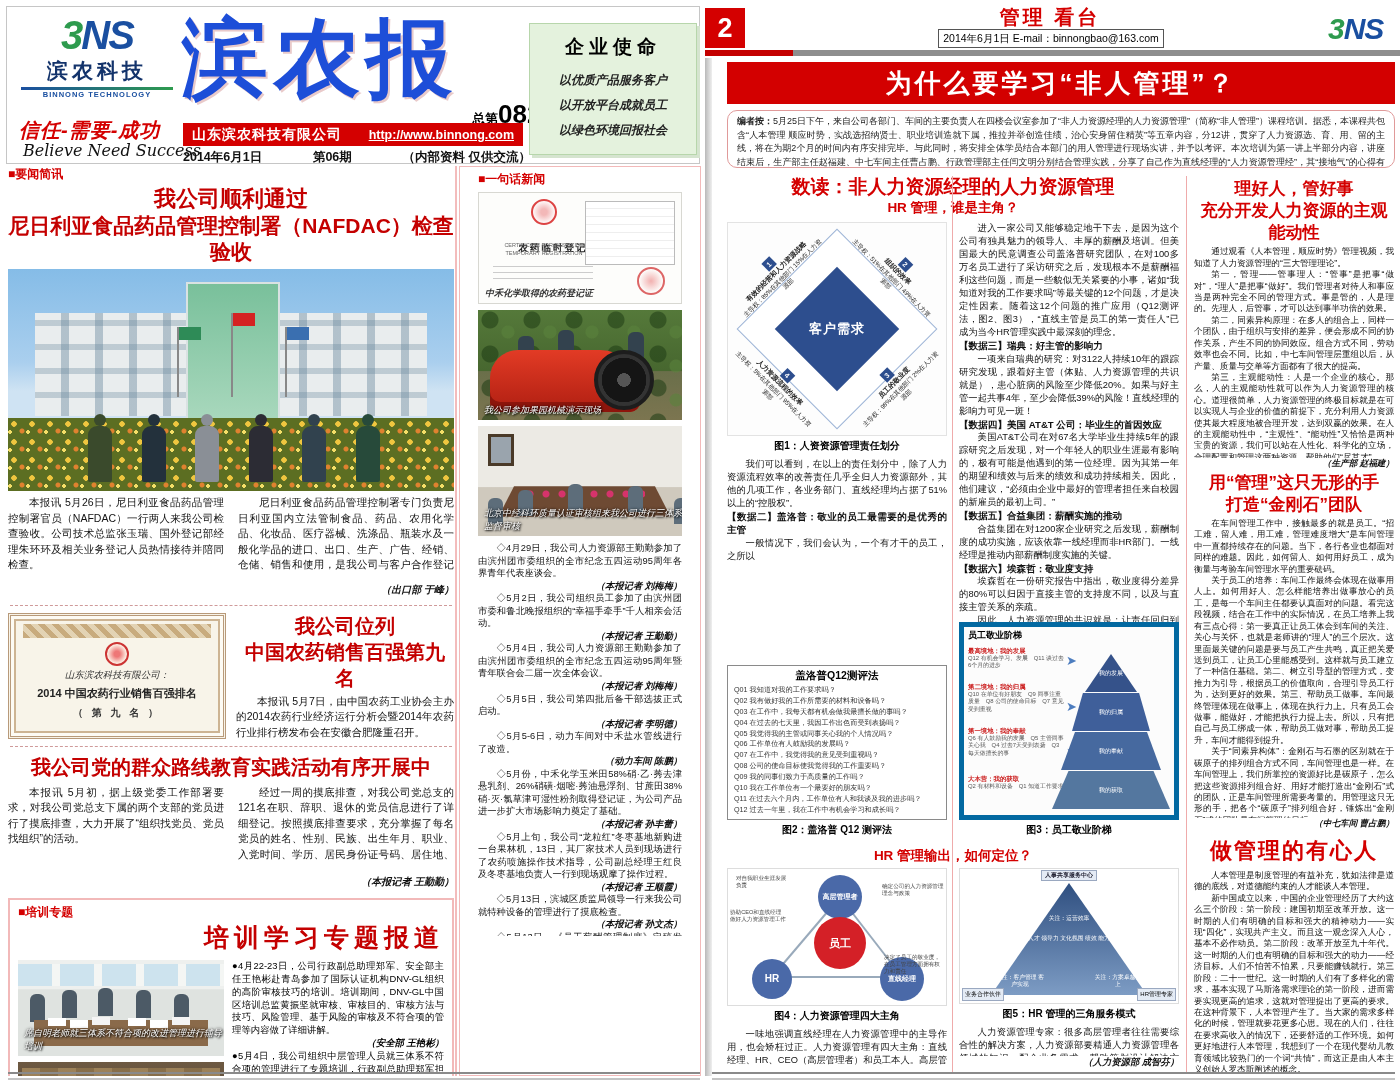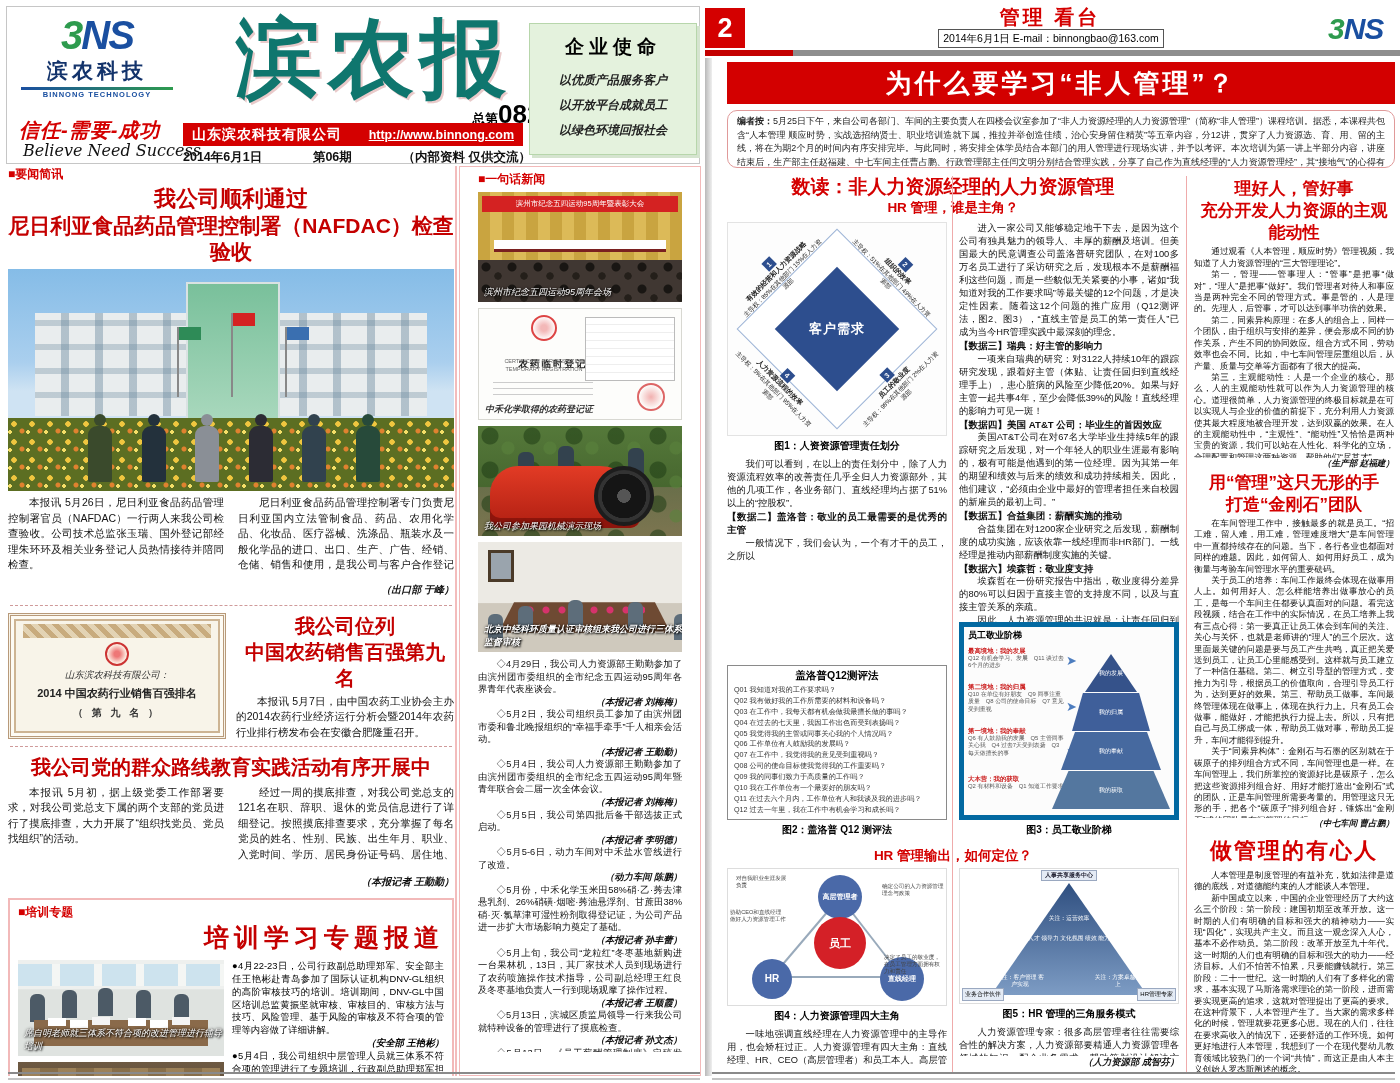--- a/index.html
+++ b/index.html
@@ -8,21 +8,21 @@
   
   .mh{position:absolute;left:6px;top:6px;width:692px;height:156px;border:1px solid #c6c6c6;background:#fff;}
   .logo{position:absolute;left:14px;top:8px;width:152px;text-align:center;}
   .logo .b{font-style:italic;font-weight:900;font-size:40px;color:#1a4fa0;letter-spacing:-2px;line-height:1;}
   .logo .b em{color:#2e9b4e;font-style:italic;}
   .logo .cn{font-size:21px;font-weight:bold;color:#13336b;letter-spacing:4px;margin-top:2px;}
   .logo .en{font-size:7.5px;color:#1a4fa0;letter-spacing:1px;font-weight:bold;}
   .logo .rule{height:3px;background:linear-gradient(90deg,#1a4fa0,#2e9b4e);margin-top:2px;}
   .slogan1{position:absolute;left:12px;top:110px;font-size:20px;font-weight:bold;font-style:italic;color:#d40000;letter-spacing:1px;}
   .slogan2{position:absolute;left:16px;top:134px;font-size:16px;font-style:italic;font-family:"DejaVu Serif",serif;color:#111;}
-  .paper-title{position:absolute;left:175px;top:2px;width:330px;text-align:right;font-family:"DejaVu Serif",serif;font-size:86px;font-weight:bold;color:#0f766e;line-height:1.15;letter-spacing:6px;text-shadow:2px 2px 0 #e9caca;}
+  .paper-title{position:absolute;left:175px;top:2px;width:330px;text-align:left;font-family:"DejaVu Serif",serif;font-size:86px;font-weight:bold;color:#1d4ed8;line-height:1.15;letter-spacing:6px;text-shadow:2px 2px 0 #e9caca;}
   .issue{position:absolute;left:465px;top:92px;color:#000;white-space:nowrap;}
   .issue .s{font-size:13px;font-weight:bold;}
   .issue .n{font-size:26px;font-weight:900;}
   .redbar{position:absolute;left:176px;top:116px;width:340px;height:23px;background:#d40000;color:#fff;display:flex;justify-content:space-between;align-items:center;padding:0 9px;box-sizing:border-box;font-weight:bold;}
   .redbar .co{font-size:14px;letter-spacing:1px;}
   .redbar .url{font-size:12.5px;text-decoration:underline;text-align:right;}
   .daterow{position:absolute;left:176px;top:142px;width:348px;display:flex;justify-content:space-between;font-size:12.5px;font-weight:bold;color:#111;}
   .mission{position:absolute;left:522px;top:16px;width:168px;height:132px;background:#e4f2dd;border:1px solid #b7d6ab;box-shadow:3px 3px 0 #d5e4cf;text-align:center;padding-top:8px;box-sizing:border-box;}
   .mission h3{font-size:19px;letter-spacing:5px;margin:2px 0 8px;color:#000;}
   .mission .ml{font-size:12px;font-weight:bold;font-style:italic;line-height:2.1;color:#222;}
@@ -85,21 +85,21 @@
   .m2 .t1{position:absolute;left:10px;top:49px;width:110px;text-align:right;font-size:9.5px;font-weight:bold;letter-spacing:2px;color:#222;}
   .m2 .t2{position:absolute;left:10px;top:48px;width:110px;text-align:center;font-size:5.5px;color:#666;line-height:1.5;}
   .m2 .tbl{position:absolute;right:6px;top:8px;width:88px;height:62px;border:1px solid #bbb;background:repeating-linear-gradient(0deg,#fff 0 7px,#eee 7px 8px);}
   .m2 .ln{position:absolute;left:14px;top:68px;width:100px;height:18px;background:repeating-linear-gradient(0deg,#ccc 0 1px,transparent 1px 6px);}
   .m2 .seal2{position:absolute;right:16px;bottom:8px;width:24px;height:24px;border-radius:50%;border:2px solid #d66;background:radial-gradient(rgba(230,100,100,.5),transparent 70%);}
   .m3{background:linear-gradient(#55793a,#47672f 55%,#6a6f4a 56%,#7c7550);}
   .m3::before{content:"";position:absolute;inset:0;background-image:radial-gradient(circle 9px at 12px 10px,rgba(30,60,20,.55) 0 8px,transparent 9px),radial-gradient(circle 7px at 30px 22px,rgba(90,130,60,.6) 0 6px,transparent 7px);background-size:42px 34px;}
   .m3 .mach{position:absolute;left:12px;bottom:8px;width:150px;height:62px;background:linear-gradient(#e23b25,#b01f12);border-radius:28px 40px 10px 10px;box-shadow:inset 0 -10px 0 #8d150c;}
   .m3 .fan{position:absolute;right:28px;bottom:10px;width:52px;height:52px;border-radius:50%;background:radial-gradient(#555 0 18%,#151515 19% 60%,#333 61%);border:4px solid #1d1d1d;}
   .m3 .pe{position:absolute;width:16px;height:34px;border-radius:6px 6px 0 0;background:#33424e;top:26px;}
-  .m4{background:linear-gradient(#eceae4 0 55%,#cfc9bd 56%);font-weight:bold;}
+  .m4{background:linear-gradient(#eceae4 0 55%,#cfc9bd 56%);}
   .m4 .tab{position:absolute;left:14%;right:10%;top:52%;height:34px;background:#6e4a33;transform:perspective(80px) rotateX(28deg);}
   .m4 .flw{position:absolute;left:22%;right:18%;top:56%;height:12px;background-image:radial-gradient(circle 4px at 7px 6px,#d6336c 0 3px,transparent 4px);background-size:16px 12px;}
   .m4 .por{position:absolute;left:10px;top:8px;width:20px;height:26px;background:#9aa4ad;border:3px solid #4a3a28;}
   .m4 .pe{position:absolute;width:15px;height:26px;border-radius:6px 6px 0 0;background:#5d6d7a;}
   .t1p{background:linear-gradient(#eef0ee 0 30%,#dfe3e0 31%);}
   .t1p .win{position:absolute;top:4px;left:0;right:0;height:22px;background:repeating-linear-gradient(90deg,#cde3ee 0 34px,#f4f6f4 34px 42px);}
   .t1p .tb{position:absolute;left:8%;right:8%;bottom:10px;height:26px;background:#8a6a4a;}
   .t1p .pa{position:absolute;bottom:30px;width:18px;height:8px;background:#fff;box-shadow:22px 2px 0 #fff,44px -1px 0 #f4f4f4;}
   .t1p .pe{position:absolute;width:15px;height:28px;border-radius:6px 6px 0 0;background:#4c5a66;}
   .t2p{background:linear-gradient(#6d5942,#4c3c2b);}
@@ -312,26 +312,20 @@
             <p class="i1"><span>●5月4日，我公司组织中层管理人员就三体系不符合项的管理进行了专题培训，行政副总助理郑军担任主讲。</span></p>
           </div>
       </div>
     </div>
   </div>
 
   <div class="vline"></div>
 
   <div class="mcol">
     <div class="tag">■一句话新闻</div>
-    <div class="mp m1">
-      <div class="ban">滨州市纪念五四运动95周年暨表彰大会</div>
-      <div class="stage"></div>
-      <div class="crowd"></div>
-      <div class="pcap">滨州市纪念五四运动95周年会场</div>
-    </div>
     <div class="mp m2">
       <div class="emb"></div>
       <div class="t1">农药临时登记证</div>
       <div class="t2">CERTIFICATE FOR PESTICIDE TEMPORARY REGISTRATION</div>
       <div class="tbl"></div>
       <div class="ln"></div>
       <div class="seal2"></div>
       <div class="pcap" style="color:#333;text-shadow:none;font-weight:bold;">中禾化学取得的农药登记证</div>
     </div>
     <div class="mp m3">
@@ -421,21 +415,21 @@
     <div class="fcap">图2：盖洛普 Q12 测评法</div>
   </div>
 
   <div class="cB">
     <div class="bt9 pp9 flex1">
         <div class="i0">
           <p>进入一家公司又能够稳定地干下去，是因为这个公司有独具魅力的领导人、丰厚的薪酬及培训。但美国最大的民意调查公司盖洛普研究团队，在对100多万名员工进行了采访研究之后，发现根本不是薪酬福利这些问题，而是一些貌似无关紧要的小事，诸如“我知道对我的工作要求吗”等最关键的12个问题，才是决定性因素。随着这12个问题的推广应用（Q12测评法，图2、图3），“直线主管是员工的第一责任人”已成为当今HR管理实践中最深刻的理念。</p>
         </div>
         <div class="i1">
           <div class="ph">【数据三】瑞典：好主管的影响力</div>
-          <p>一项来自瑞典的研究：对3122人持续10年的跟踪研究发现，跟着好主管（体贴、让责任回归到直线经理手上），患心脏病的风险至少降低20%。如果与好主管一起共事4年，至少会降低39%的风险！直线经理的影响力可见一斑！</p>
+          <p>一项来自瑞典的研究：对3122人持续10年的跟踪研究发现，跟着好主管（体贴、人力资源管理的共识就是），患心脏病的风险至少降低20%。如果与好主管一起共事4年，至少会降低39%的风险！直线经理的影响力可见一斑！</p>
         </div>
         <div class="i2">
           <div class="ph">【数据四】美国 AT&amp;T 公司：毕业生的首因效应</div>
           <p>美国AT&amp;T公司在对67名大学毕业生持续5年的跟踪研究之后发现，对一个年轻人的职业生涯最有影响的，极有可能是他遇到的第一位经理。因为其第一年的期望和绩效与后来的绩效和成功持续相关。因此，他们建议，“必须由企业中最好的管理者担任来自校园的新雇员的最初上司。”</p>
         </div>
         <div class="i3">
           <div class="ph">【数据五】合益集团：薪酬实施的推动</div>
           <p>合益集团在对1200家企业研究之后发现，薪酬制度的成功实施，应该依靠一线经理而非HR部门。一线经理是推动内部薪酬制度实施的关键。</p>
         </div>
         <div class="i4">

